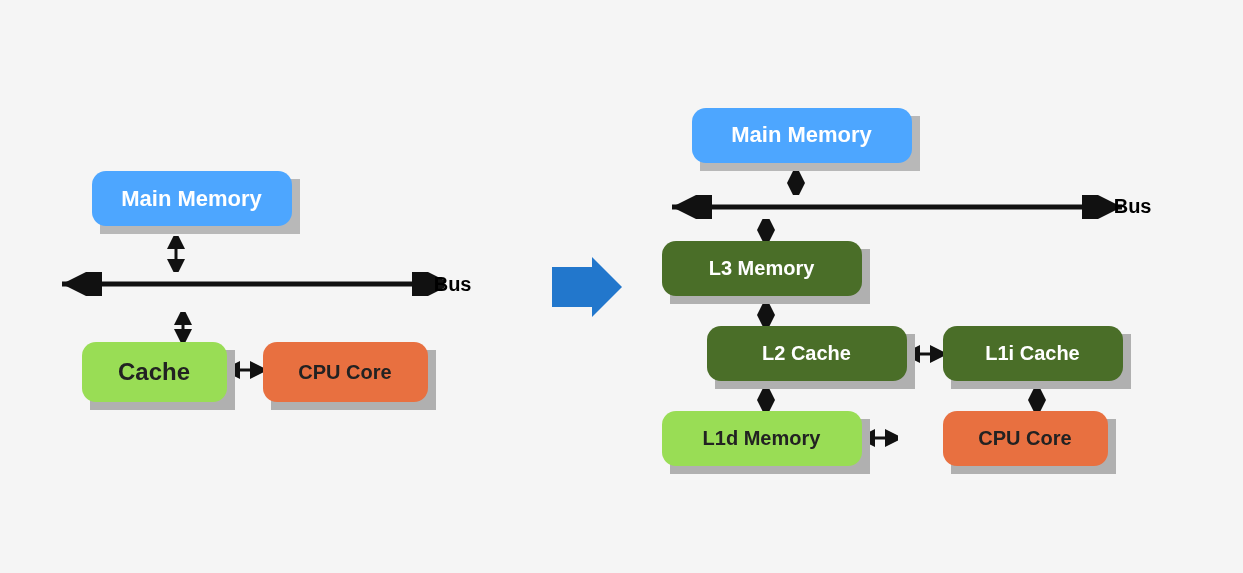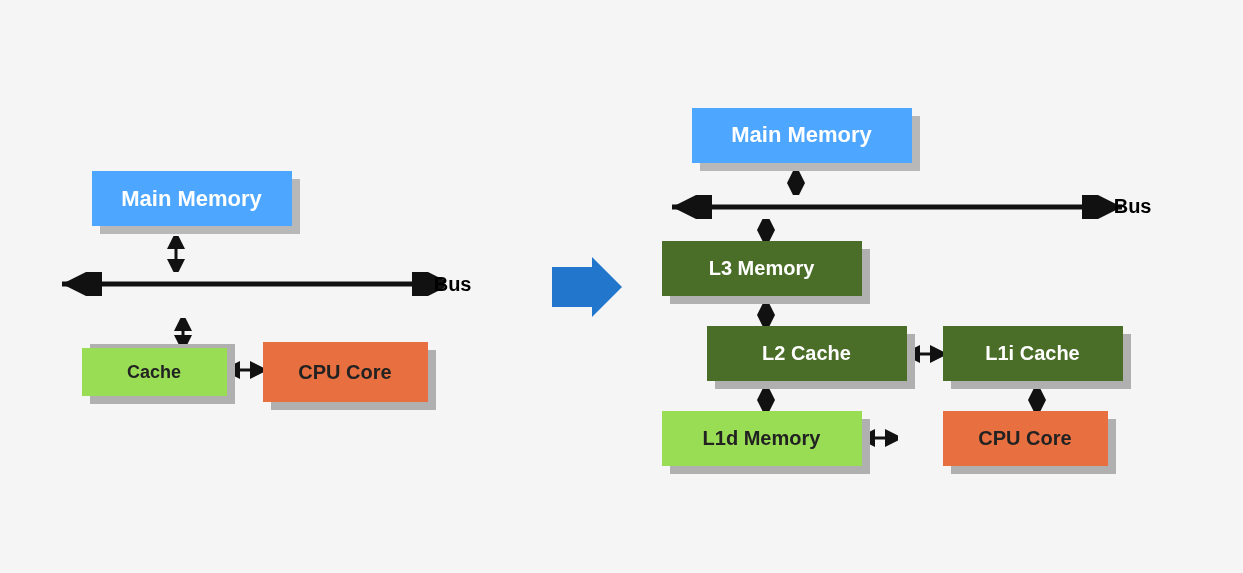--- a/index.html
+++ b/index.html
@@ -41,42 +41,43 @@
 
     
     .box {
       display: flex;
       align-items: center;
       justify-content: center;
       font-weight: bold;
       font-size: 20px;
       position: relative;
       z-index: 2;
+      border-radius: 14px;
     }
 
     .main-memory {
       background: #4da6ff;
       color: white;
       width: 200px;
       height: 55px;
       font-size: 22px;
     }
     .main-memory-right {
       background: #4da6ff;
       color: white;
       width: 220px;
       height: 55px;
       font-size: 22px;
     }
     .cache-green {
       background: #99dd55;
       color: #222;
       width: 145px;
-      height: 48px;
-      font-size: 18px;
+      height: 60px;
+      font-size: 24px;
     }
     .cache-dark {
       background: #4a6e28;
       color: white;
       width: 200px;
       height: 55px;
       font-size: 20px;
     }
     .l2-cache {
       background: #4a6e28;

